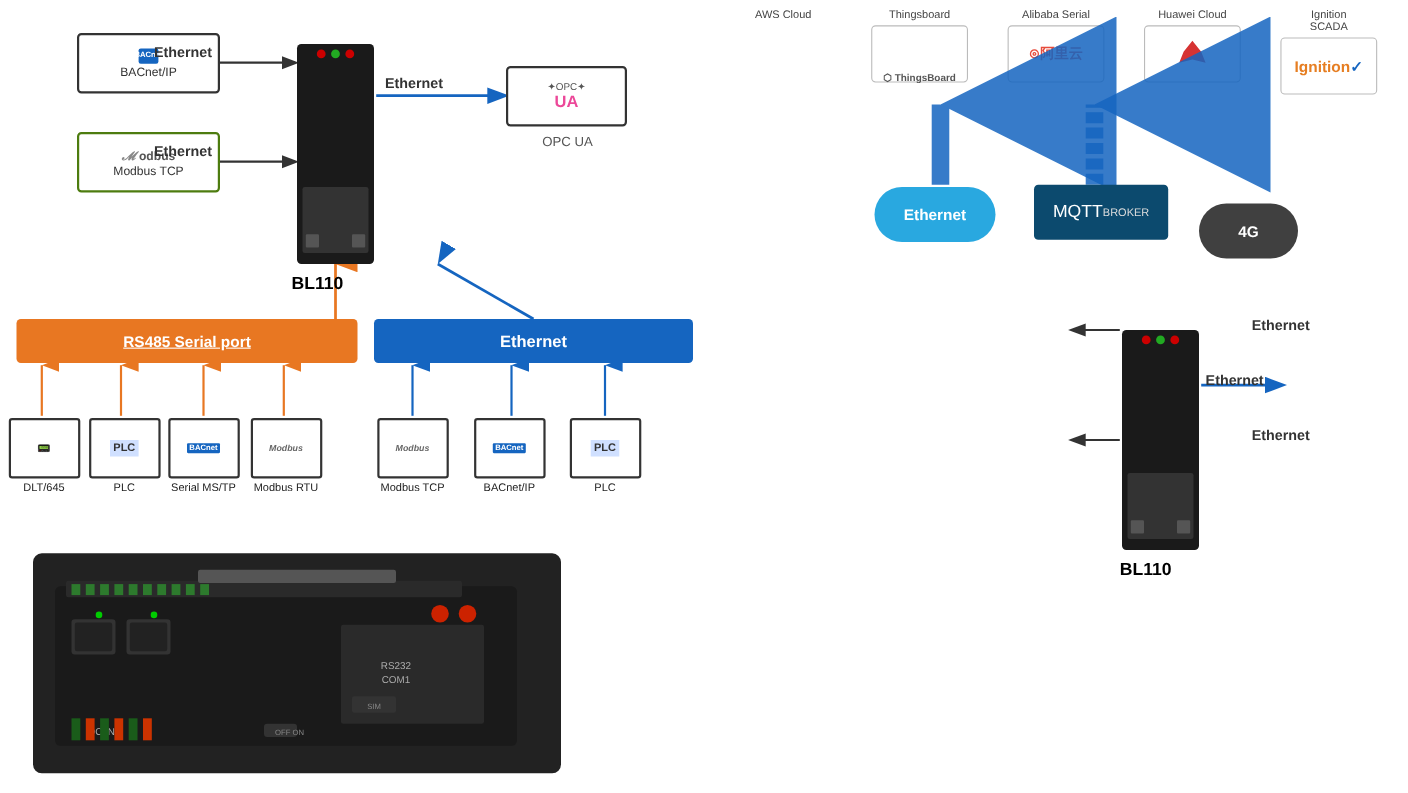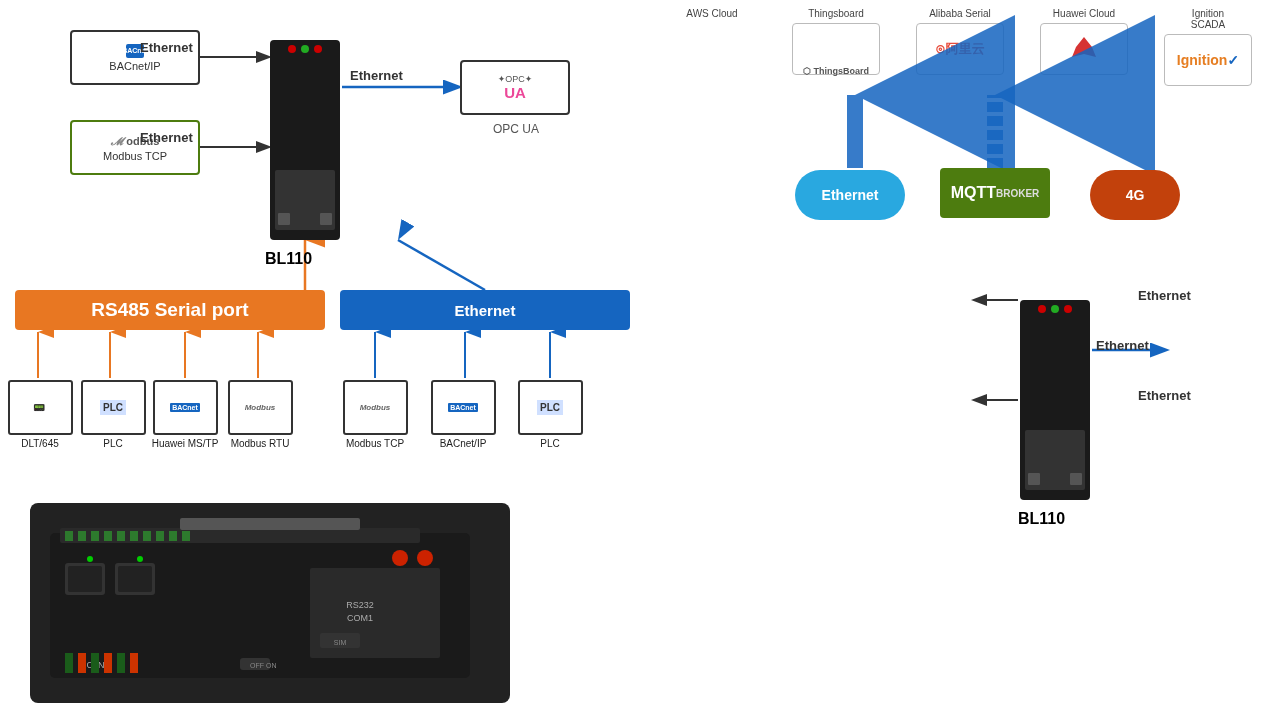--- a/index.html
+++ b/index.html
@@ -157,21 +157,22 @@
       left: 15px;
       width: 310px;
       height: 40px;
       background: #e87722;
       border-radius: 4px;
       display: flex;
       align-items: center;
       justify-content: center;
       color: #fff;
       font-weight: bold;
-      font-size: 19px;
+      font-size: 14px;
+      text-decoration: underline;
     }
 
     
     .ethernet-bar {
       position: absolute;
       top: 290px;
       left: 340px;
       width: 290px;
       height: 40px;
       background: #1565c0;
@@ -266,29 +267,29 @@
     .alibaba-box { color: #e74c3c; }
     .huawei-box { color: #cc0000; }
     .userbuilt-box { color: #2980b9; }
     .ignition-box { color: #e67e22; }
 
     
     .mqtt-box {
       position: absolute;
       top: 168px;
       left: 300px;
-      width: 110px;
+      width: 122px;
       height: 50px;
-      background: #4d7c0f;
+      background: #0c4a6e;
       border-radius: 4px;
       display: flex;
       align-items: center;
       justify-content: center;
       color: #fff;
-      font-weight: bold;
+      font-weight: normal;
       font-size: 16px;
     }
 
     
     .eth-oval {
       position: absolute;
       width: 110px;
       height: 50px;
       background: #29a8e0;
       border-radius: 25px;
@@ -302,29 +303,29 @@
     .eth-oval-left {
       top: 170px;
       left: 155px;
     }
 
     
     .fourG-oval {
       position: absolute;
       width: 90px;
       height: 50px;
-      background: #c2410c;
+      background: #404040;
       border-radius: 25px;
       display: flex;
       align-items: center;
       justify-content: center;
       color: #fff;
       font-weight: bold;
       font-size: 14px;
-      top: 170px;
+      top: 185px;
       left: 450px;
     }
 
     
     .bl110-right {
       position: absolute;
       top: 300px;
       left: 380px;
       width: 70px;
       height: 200px;
@@ -476,21 +477,21 @@
       <div class="bottom-device-icon">
         <span style="font-size:10px; color:#333; background:#d0e0ff; padding:2px 3px;">PLC</span>
       </div>
       <div class="bottom-device-label">PLC</div>
     </div>
 
     <div class="bottom-device" style="left:150px;">
       <div class="bottom-device-icon">
         <span style="font-size:7px; background:#1565c0; color:#fff; padding:1px 2px; border-radius:1px;">BACnet</span>
       </div>
-      <div class="bottom-device-label">Huawei MS/TP</div>
+      <div class="bottom-device-label">Serial MS/TP</div>
     </div>
 
     <div class="bottom-device" style="left:225px;">
       <div class="bottom-device-icon">
         <span style="font-size:8px; font-style:italic; color:#666;">Modbus</span>
       </div>
       <div class="bottom-device-label">Modbus RTU</div>
     </div>
 
     <div class="bottom-device" style="left:340px;">

